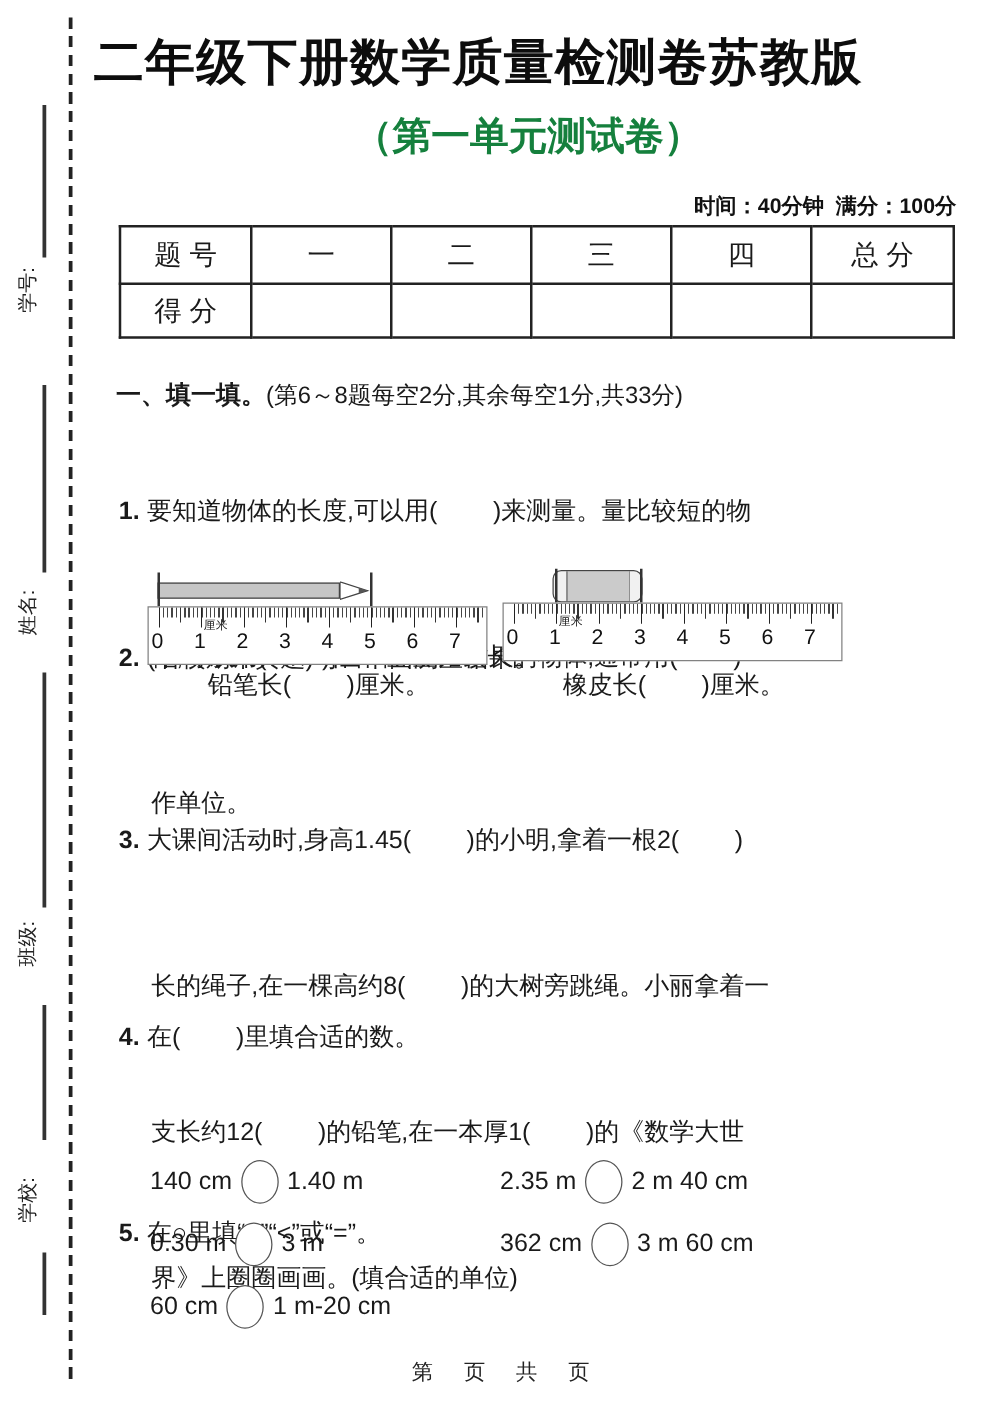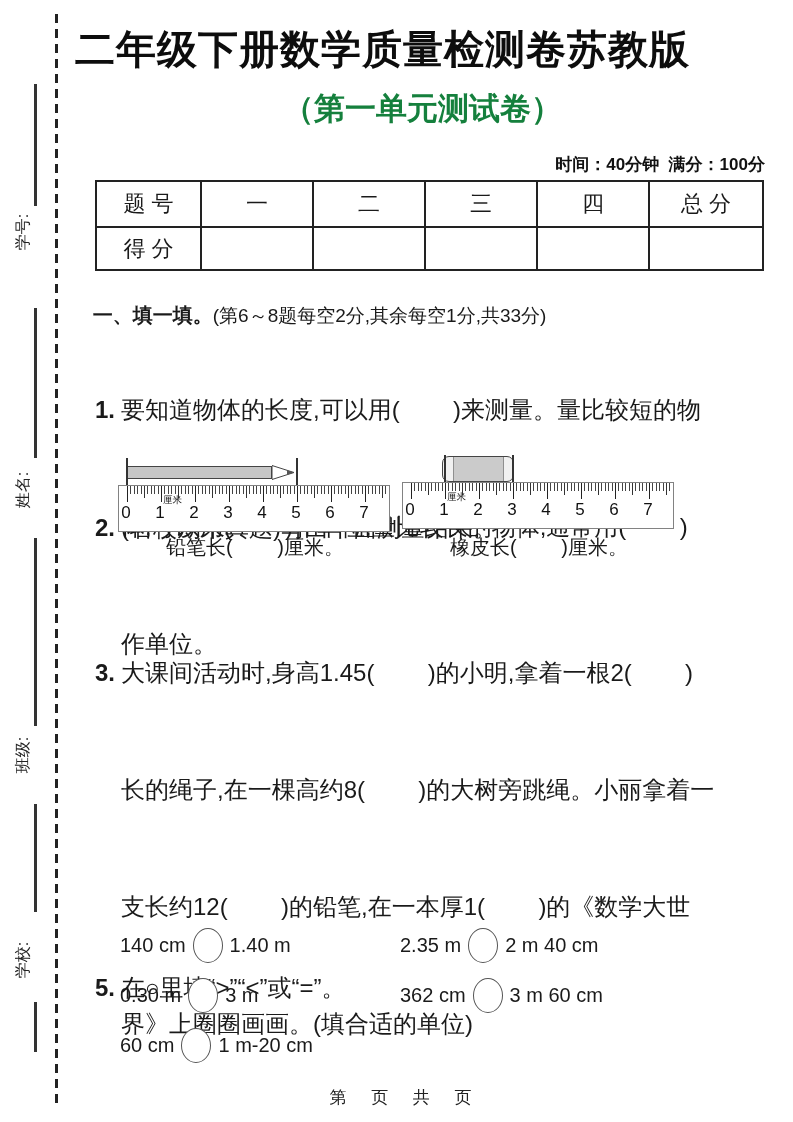--- a/index.html
+++ b/index.html
@@ -49,21 +49,21 @@
     border:2.2px solid #222; text-align:center; vertical-align:middle;
     font-size:22px; color:#1a1a1a; padding:0; white-space:pre;
   }
   tr.r1 td { height:44px; }
   tr.r2 td { height:41px; }
 
   
   .sec { position:absolute; left:75px; top:284px; white-space:pre; }
   .sec-main { font-size:20px; font-weight:bold; }
   .sec-note { font-size:19px; }
-  .q { position:absolute; left:95px; font-size:24px; line-height:39px; white-space:pre; }
+  .q { position:absolute; left:95px; font-size:20px; line-height:39px; white-space:pre; }
   .qnum { font-weight:bold; margin-right:6px; }
   .cont { padding-left:26px; }
 
   
   .fig { position:absolute; width:274px; height:74px; }
   .guide { position:absolute; top:0; width:1.6px; height:28px; background:#333; }
   .ruler-body {
     position:absolute; left:0; top:27px; width:270px; height:45px;
     border:1.5px solid #828282; background-color:#fff;
     background-image:
@@ -208,20 +208,23 @@
   <div class="fig-caption" style="left:402px;">橡皮长(        )厘米。</div>
   <div class="fig-caption" style="left:118px;">铅笔长(        )厘米。</div>
 
   <div class="q" style="top:575px;">
     <div class="qline"><span class="qnum">3.</span><span>大课间活动时,身高1.45(        )的小明,拿着一根2(        )</span></div>
     <div class="qline cont">长的绳子,在一棵高约8(        )的大树旁跳绳。小丽拿着一</div>
     <div class="qline cont">支长约12(        )的铅笔,在一本厚1(        )的《数学大世</div>
     <div class="qline cont">界》上圈圈画画。(填合适的单位)</div>
   </div>
 
+  <div class="q" style="top:733px;">
+    <div class="qline"><span class="qnum">4.</span><span>在(        )里填合适的数。</span></div>
+  </div>
 
   <div class="q" style="top:890px;">
     <div class="qline"><span class="qnum">5.</span><span>在○里填“&gt;”“&lt;”或“=”。</span></div>
   </div>
   <div class="q5-grid">
     <div class="cmp"><span>140 cm</span><span class="circle"></span><span>1.40 m</span></div>
     <div class="cmp"><span>2.35 m</span><span class="circle"></span><span>2 m 40 cm</span></div>
     <div class="cmp"><span>0.30 m</span><span class="circle"></span><span>3 m</span></div>
     <div class="cmp"><span>362 cm</span><span class="circle"></span><span>3 m 60 cm</span></div>
     <div class="cmp"><span>60 cm</span><span class="circle"></span><span>1 m-20 cm</span></div>

